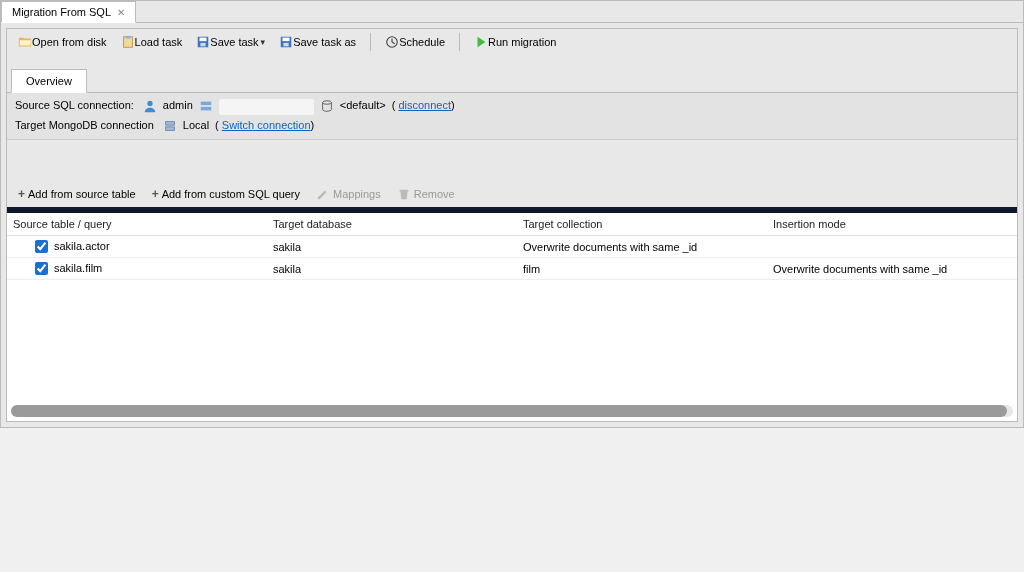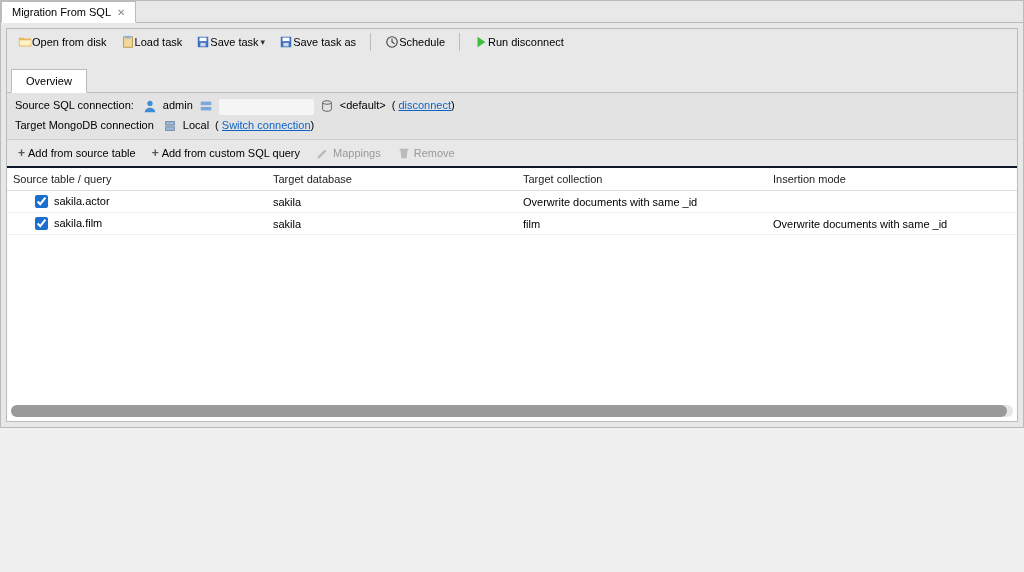--- a/index.html
+++ b/index.html
@@ -117,21 +117,22 @@
     color: #0e64c5;
     text-decoration: underline;
     cursor: pointer;
   }
   .action-bar {
     display: flex;
     align-items: center;
     gap: 2px;
     padding: 3px 4px;
     background: #e8e8e8;
-    border-bottom: 2px solid #0f172a;
+    border-bottom: 6px solid #0f172a;
+    margin-top: 41px;
   }
   .action-btn {
     display: inline-flex;
     align-items: center;
     gap: 3px;
     padding: 2px 6px;
     cursor: pointer;
     border: 1px solid transparent;
   }
   .action-btn.disabled { color:#999; cursor:default;}
@@ -245,21 +246,21 @@
           </span>
           <span>Schedule</span>
         </span>
         <span class="divider"></span>
         <span class="tool-btn">
           <span class="icon">
             <svg viewBox="0 0 16 16">
                 <path fill="#3ebd3e" d="M4 2l9 6-9 6z"></path>
               </svg>
           </span>
-          <span>Run disconnect</span>
+          <span>Run migration</span>
         </span>
       </div>
 
       <div class="sub-tabs">
         <div class="sub-tab">
           <span>Overview</span>
         </div>
       </div>
 
       <div class="conn-panel">

